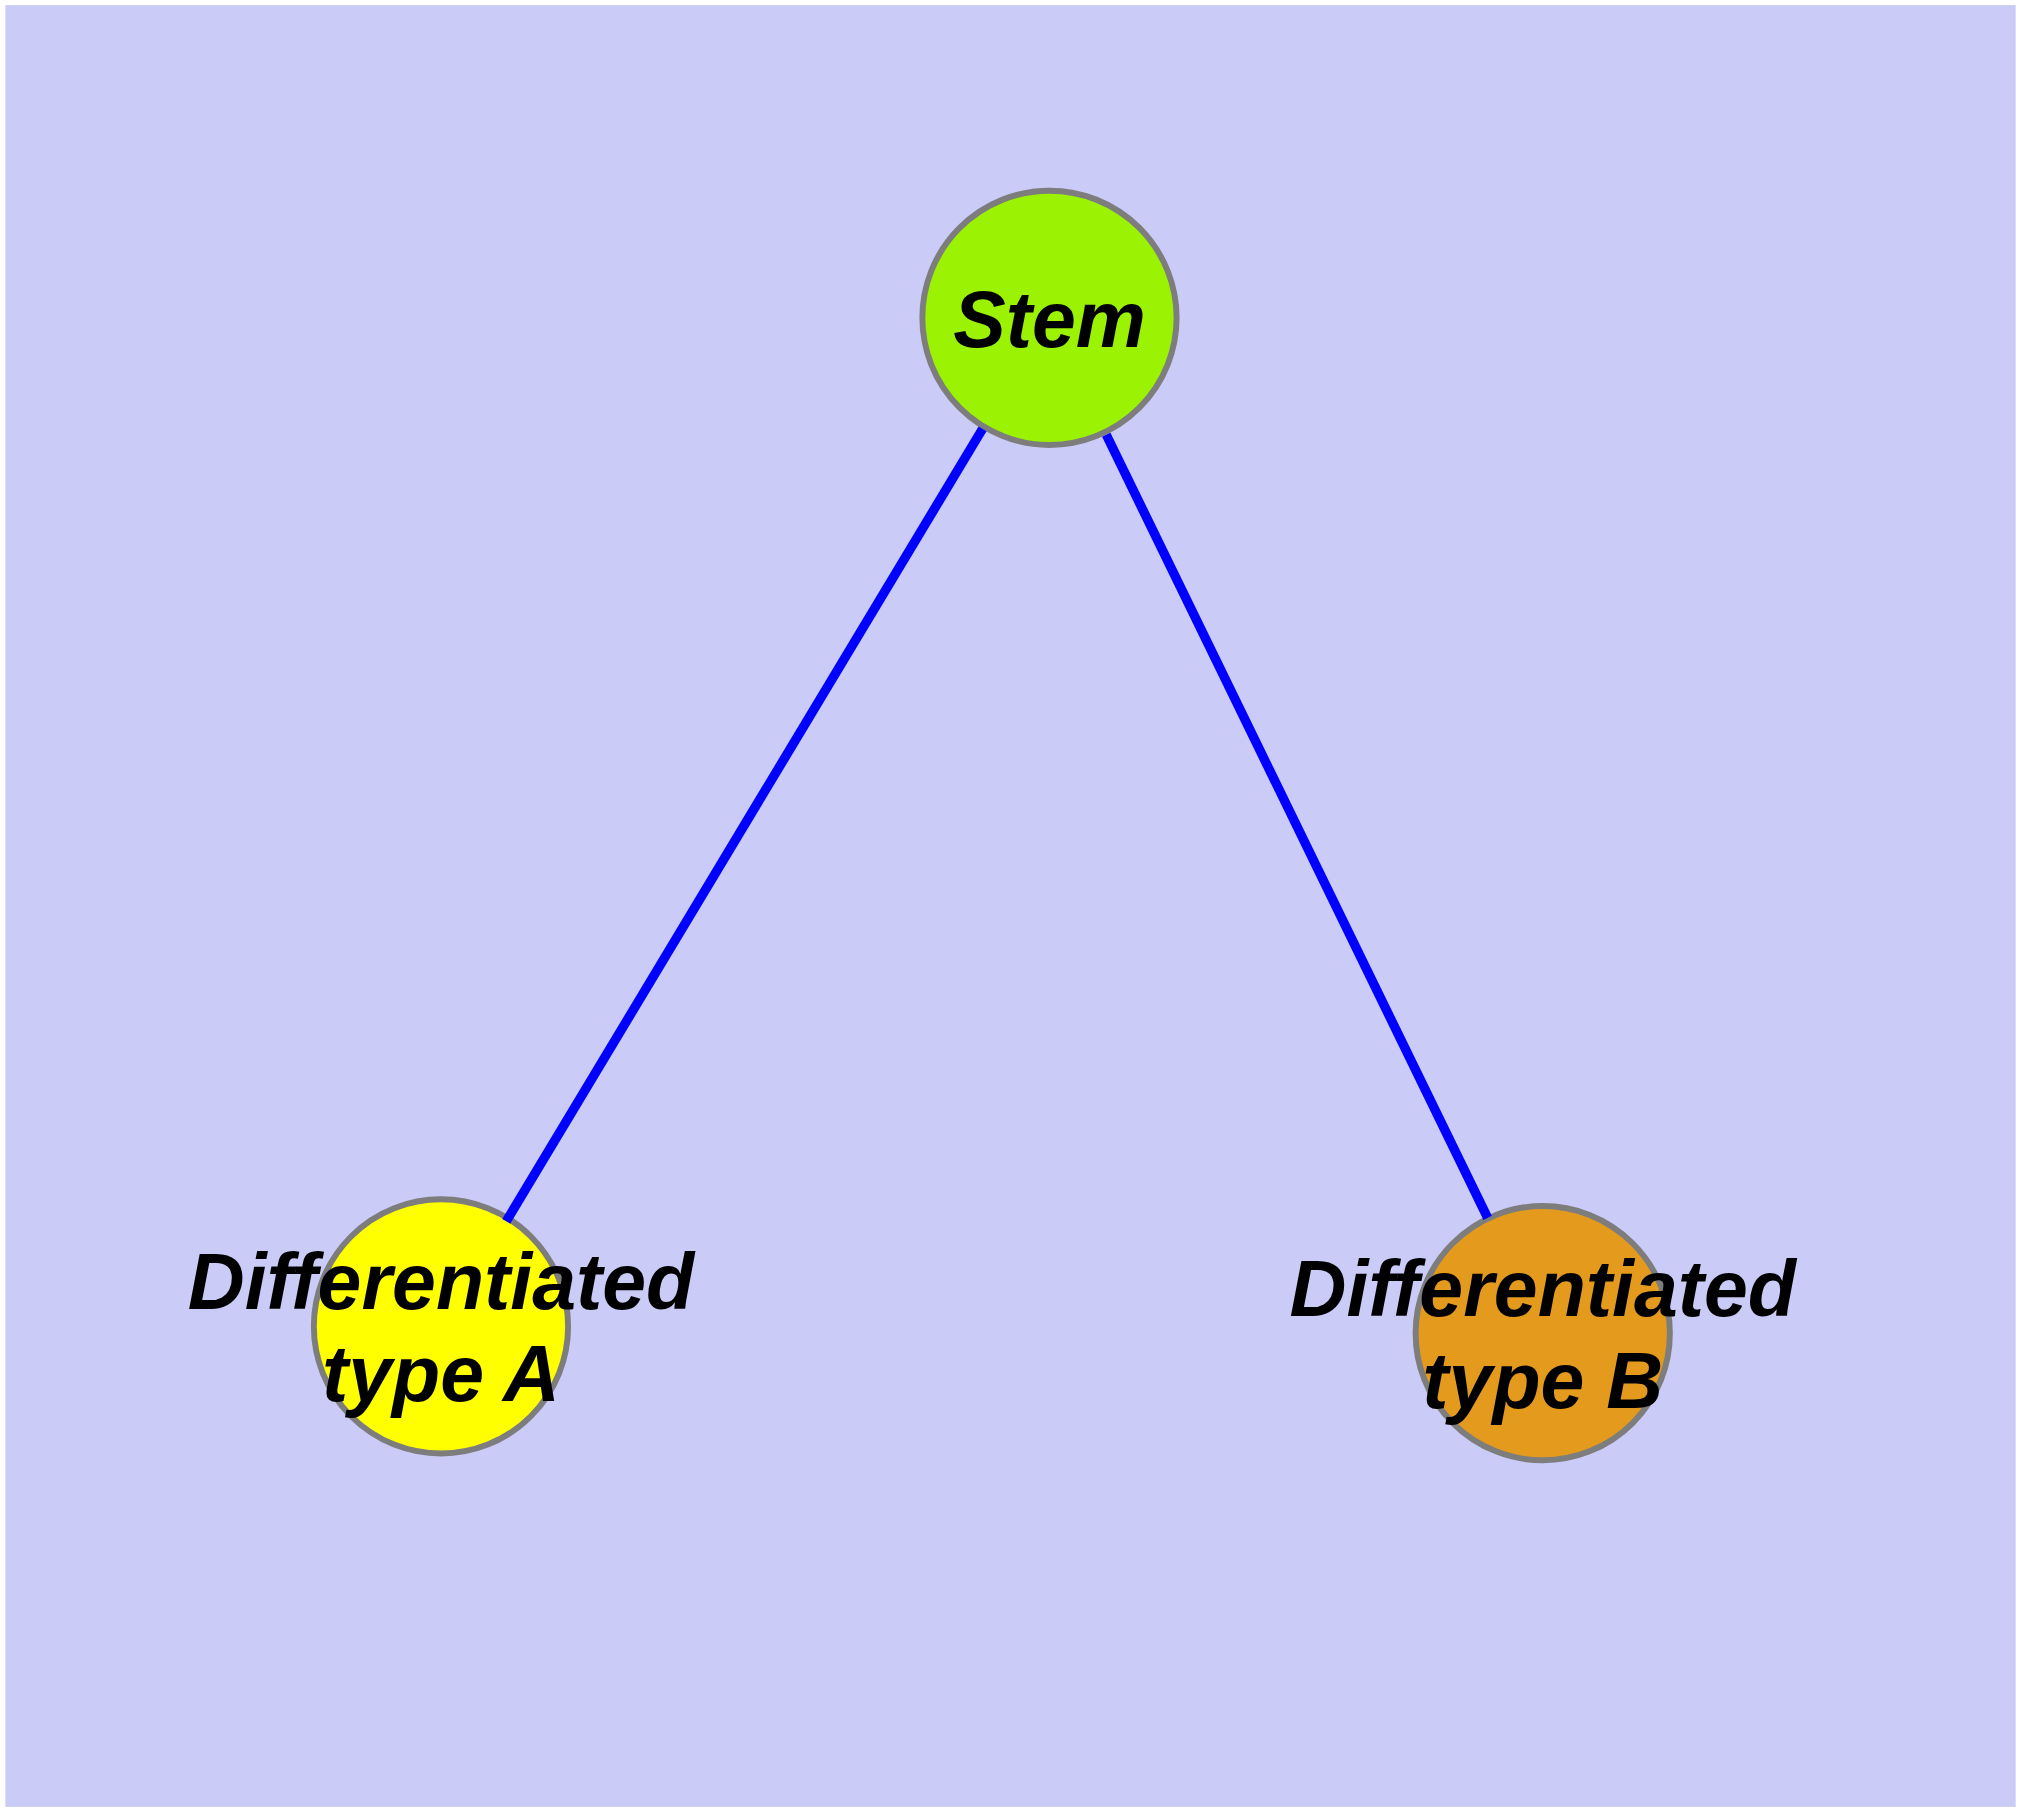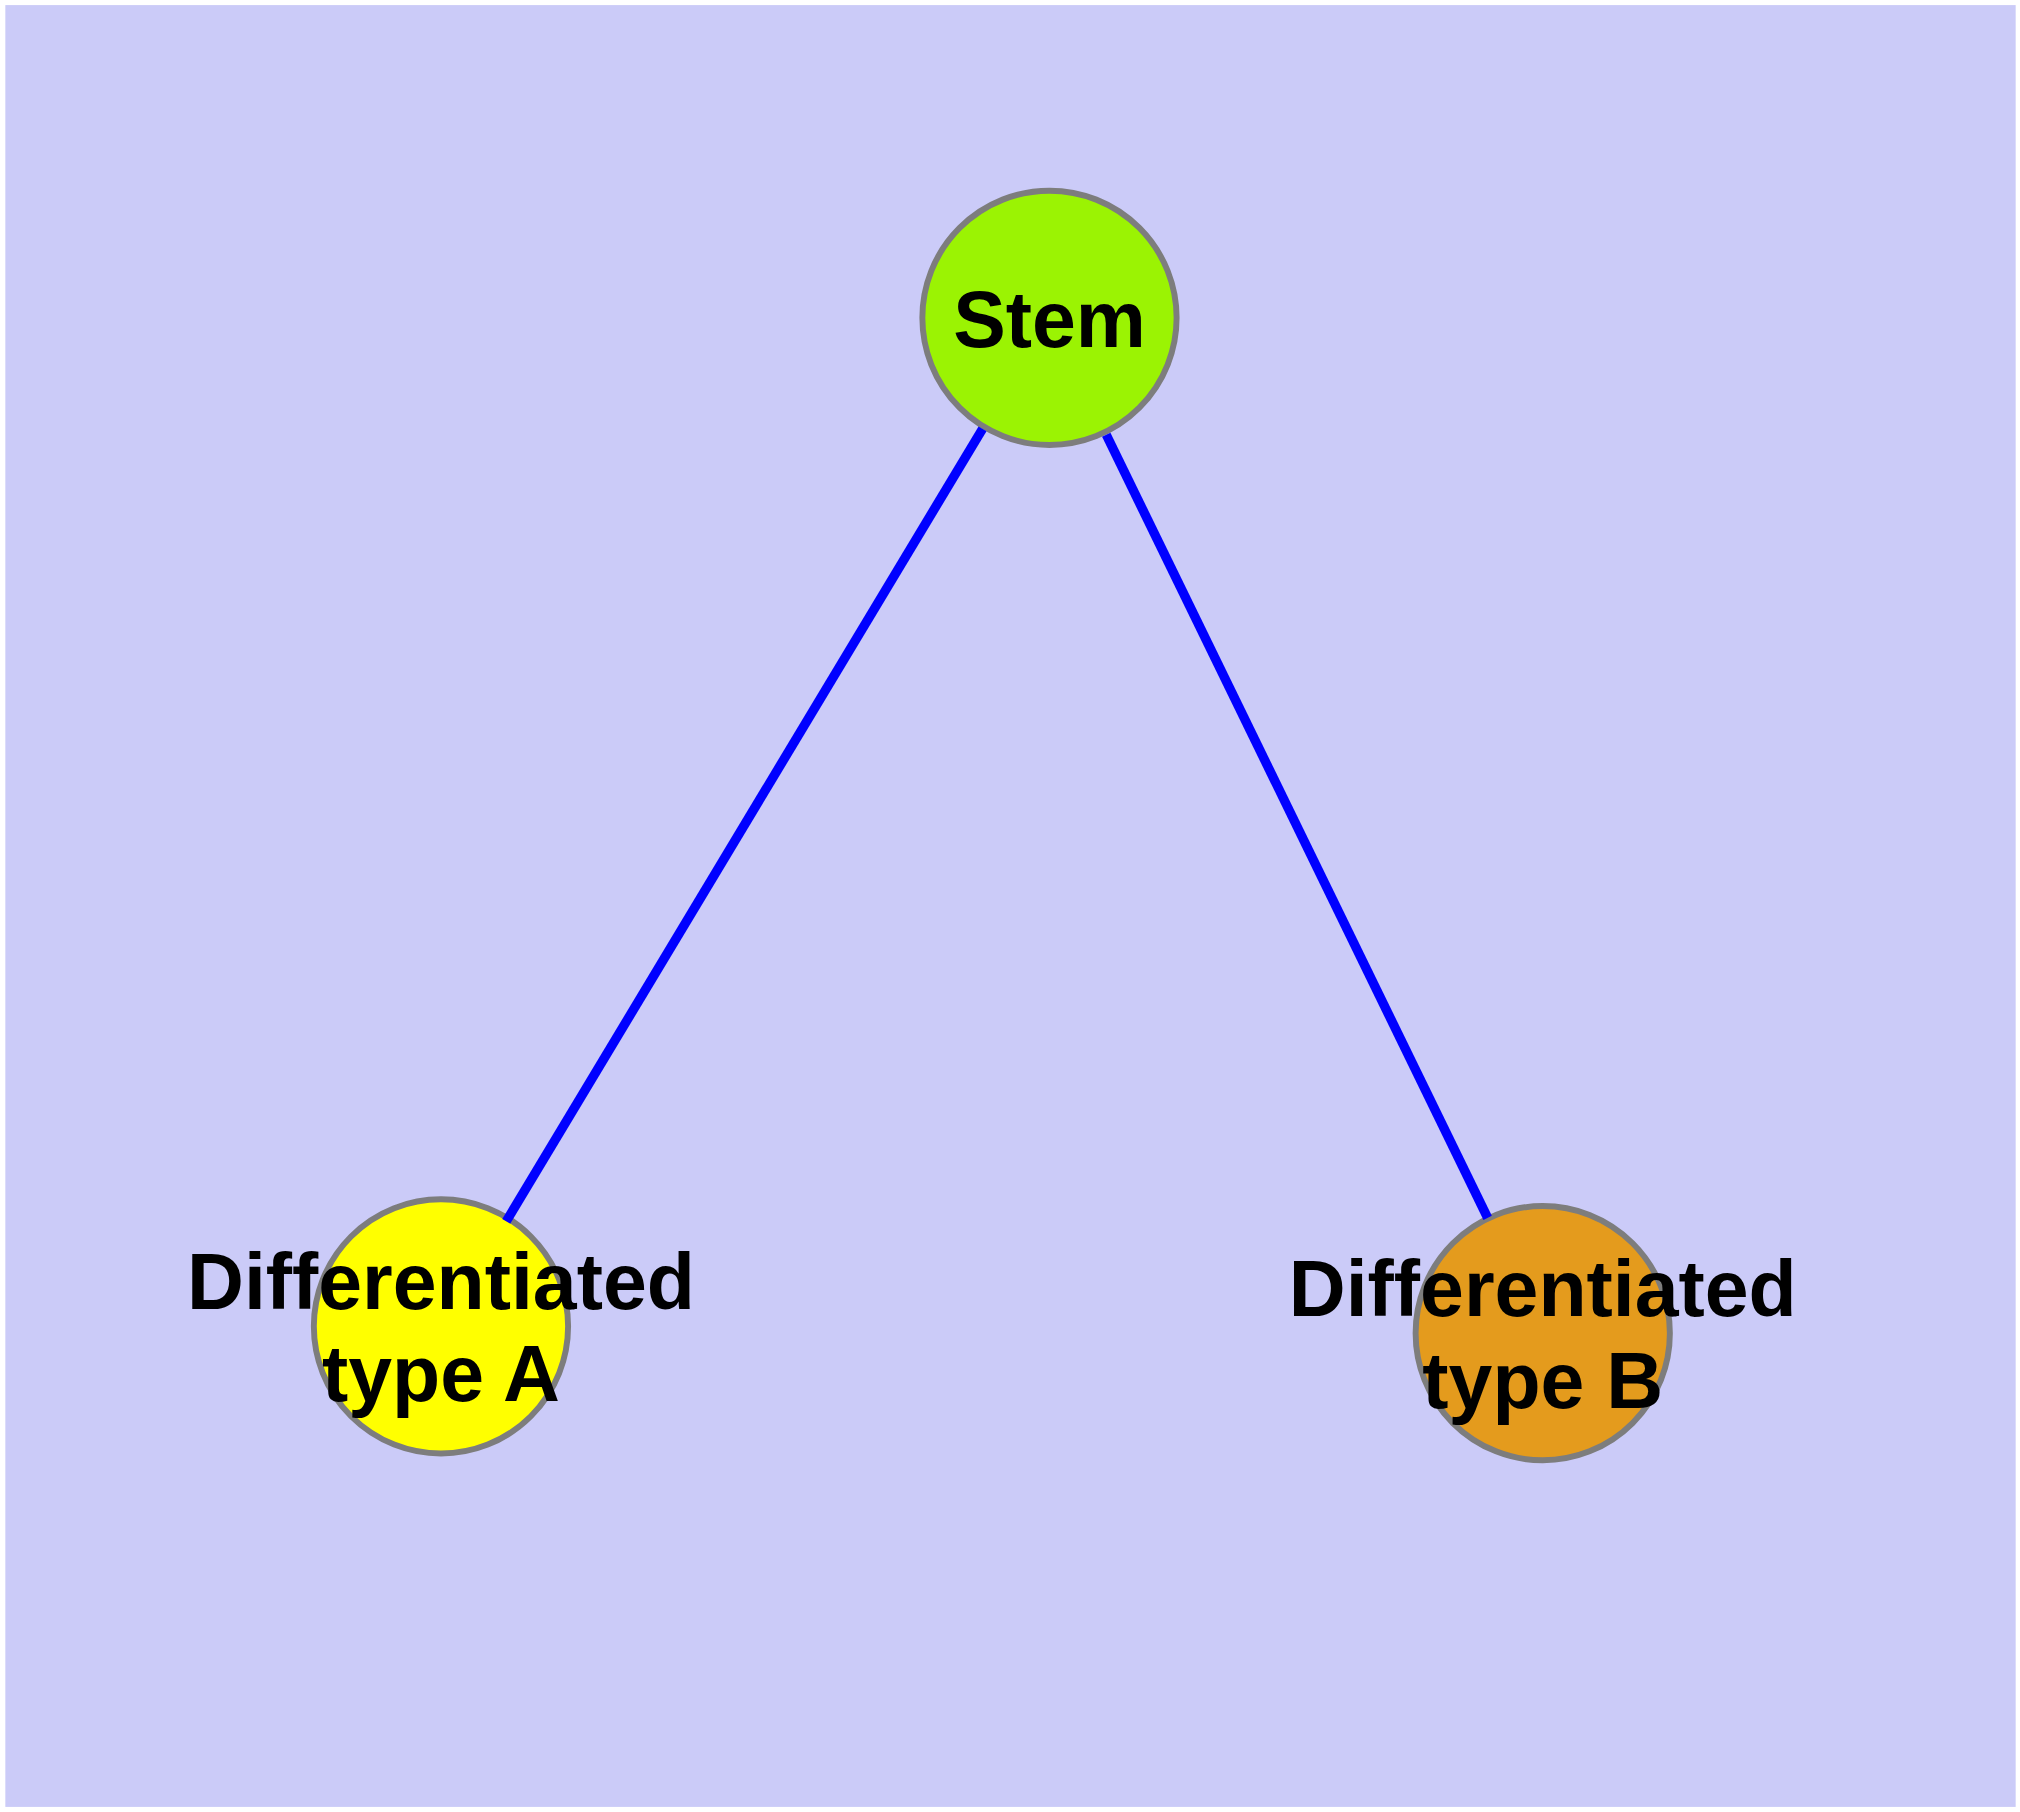--- a/index.html
+++ b/index.html
@@ -4,20 +4,21 @@
 <style>
   html, body {
     margin: 0;
     padding: 0;
     background: #ffffff;
   }
   .stage {
     width: 1960px;
     height: 1812px;
     position: relative;
+    font-style: italic;
   }
   svg {
     display: block;
   }
   .node-label {
     font-family: "Liberation Sans", sans-serif;
     font-weight: bold;
     font-size: 93px;
     text-anchor: middle;
   }

